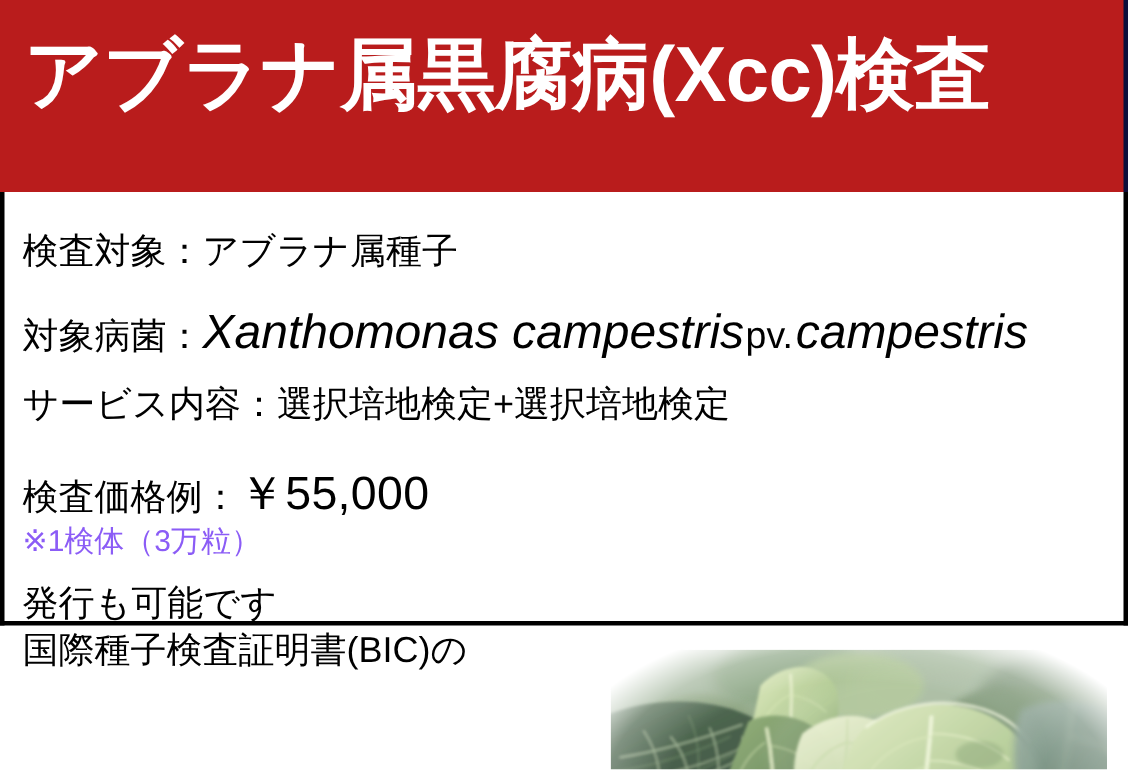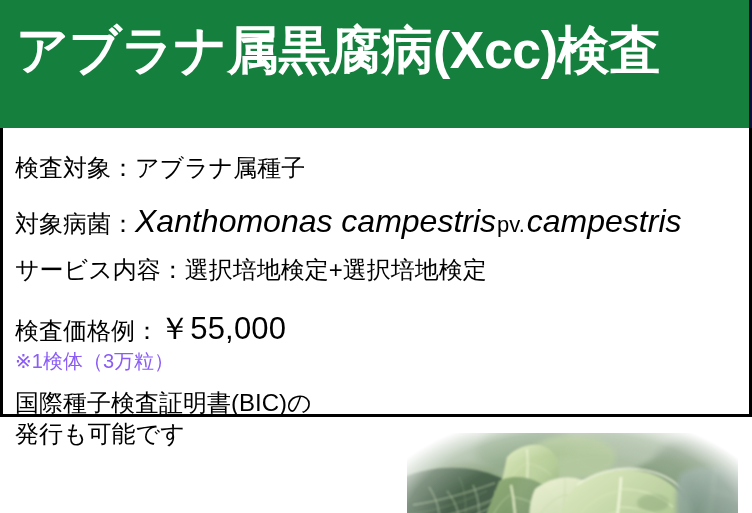--- a/index.html
+++ b/index.html
@@ -20,21 +20,21 @@
     box-sizing: border-box;
   }
 
   
   .header-band {
     position: absolute;
     left: 0;
     top: 0;
     width: 752px;
     height: 128px;
-    background: #15803d;
+    background: #b91c1c;
     box-sizing: border-box;
     border-right: 3px solid #0e0e3a;
   }
   .header-title {
     position: absolute;
     left: 16px;
     top: 22px;
     width: 710px;
     color: #ffffff;
     font-size: 52px;
@@ -77,21 +77,21 @@
   .spec-line.l3 { position: absolute; left: 0; top: 110px; }
   .spec-line.l4 { position: absolute; left: 0; top: 165px; }
 
   .sci-name {
     font-style: italic;
     font-family: "Liberation Sans", "DejaVu Sans", sans-serif;
     font-size: 32px;
   }
   .pv-label {
     font-style: normal;
-    font-size: 22px;
+    font-size: 25px;
     padding-left: 1px;
     padding-right: 2px;
   }
 
   .price-value {
     font-size: 31px;
     letter-spacing: 0.2px;
   }
 
   .note-line {
@@ -151,22 +151,22 @@
         <span>サービス内容：選択培地検定+選択培地検定</span>
       </div>
 
       <div class="spec-line l4">
         <span>検査価格例：</span><span class="price-value">￥55,000</span>
       </div>
 
       <div class="note-line">※1検体（3万粒）</div>
 
       <div class="cert-block">
+        <div>発行も可能です</div>
         <div>国際種子検査証明書(BIC)の</div>
-        <div>発行も可能です</div>
       </div>
 
     </div>
 
     <div class="photo">
       <svg width="331" height="185" viewBox="0 0 331 185" xmlns="http://www.w3.org/2000/svg" role="img">
         <defs>
 
           <radialGradient id="vig" cx="50%" cy="50%" r="62%">
             <stop offset="0%" stop-color="#fff" stop-opacity="1"></stop>

